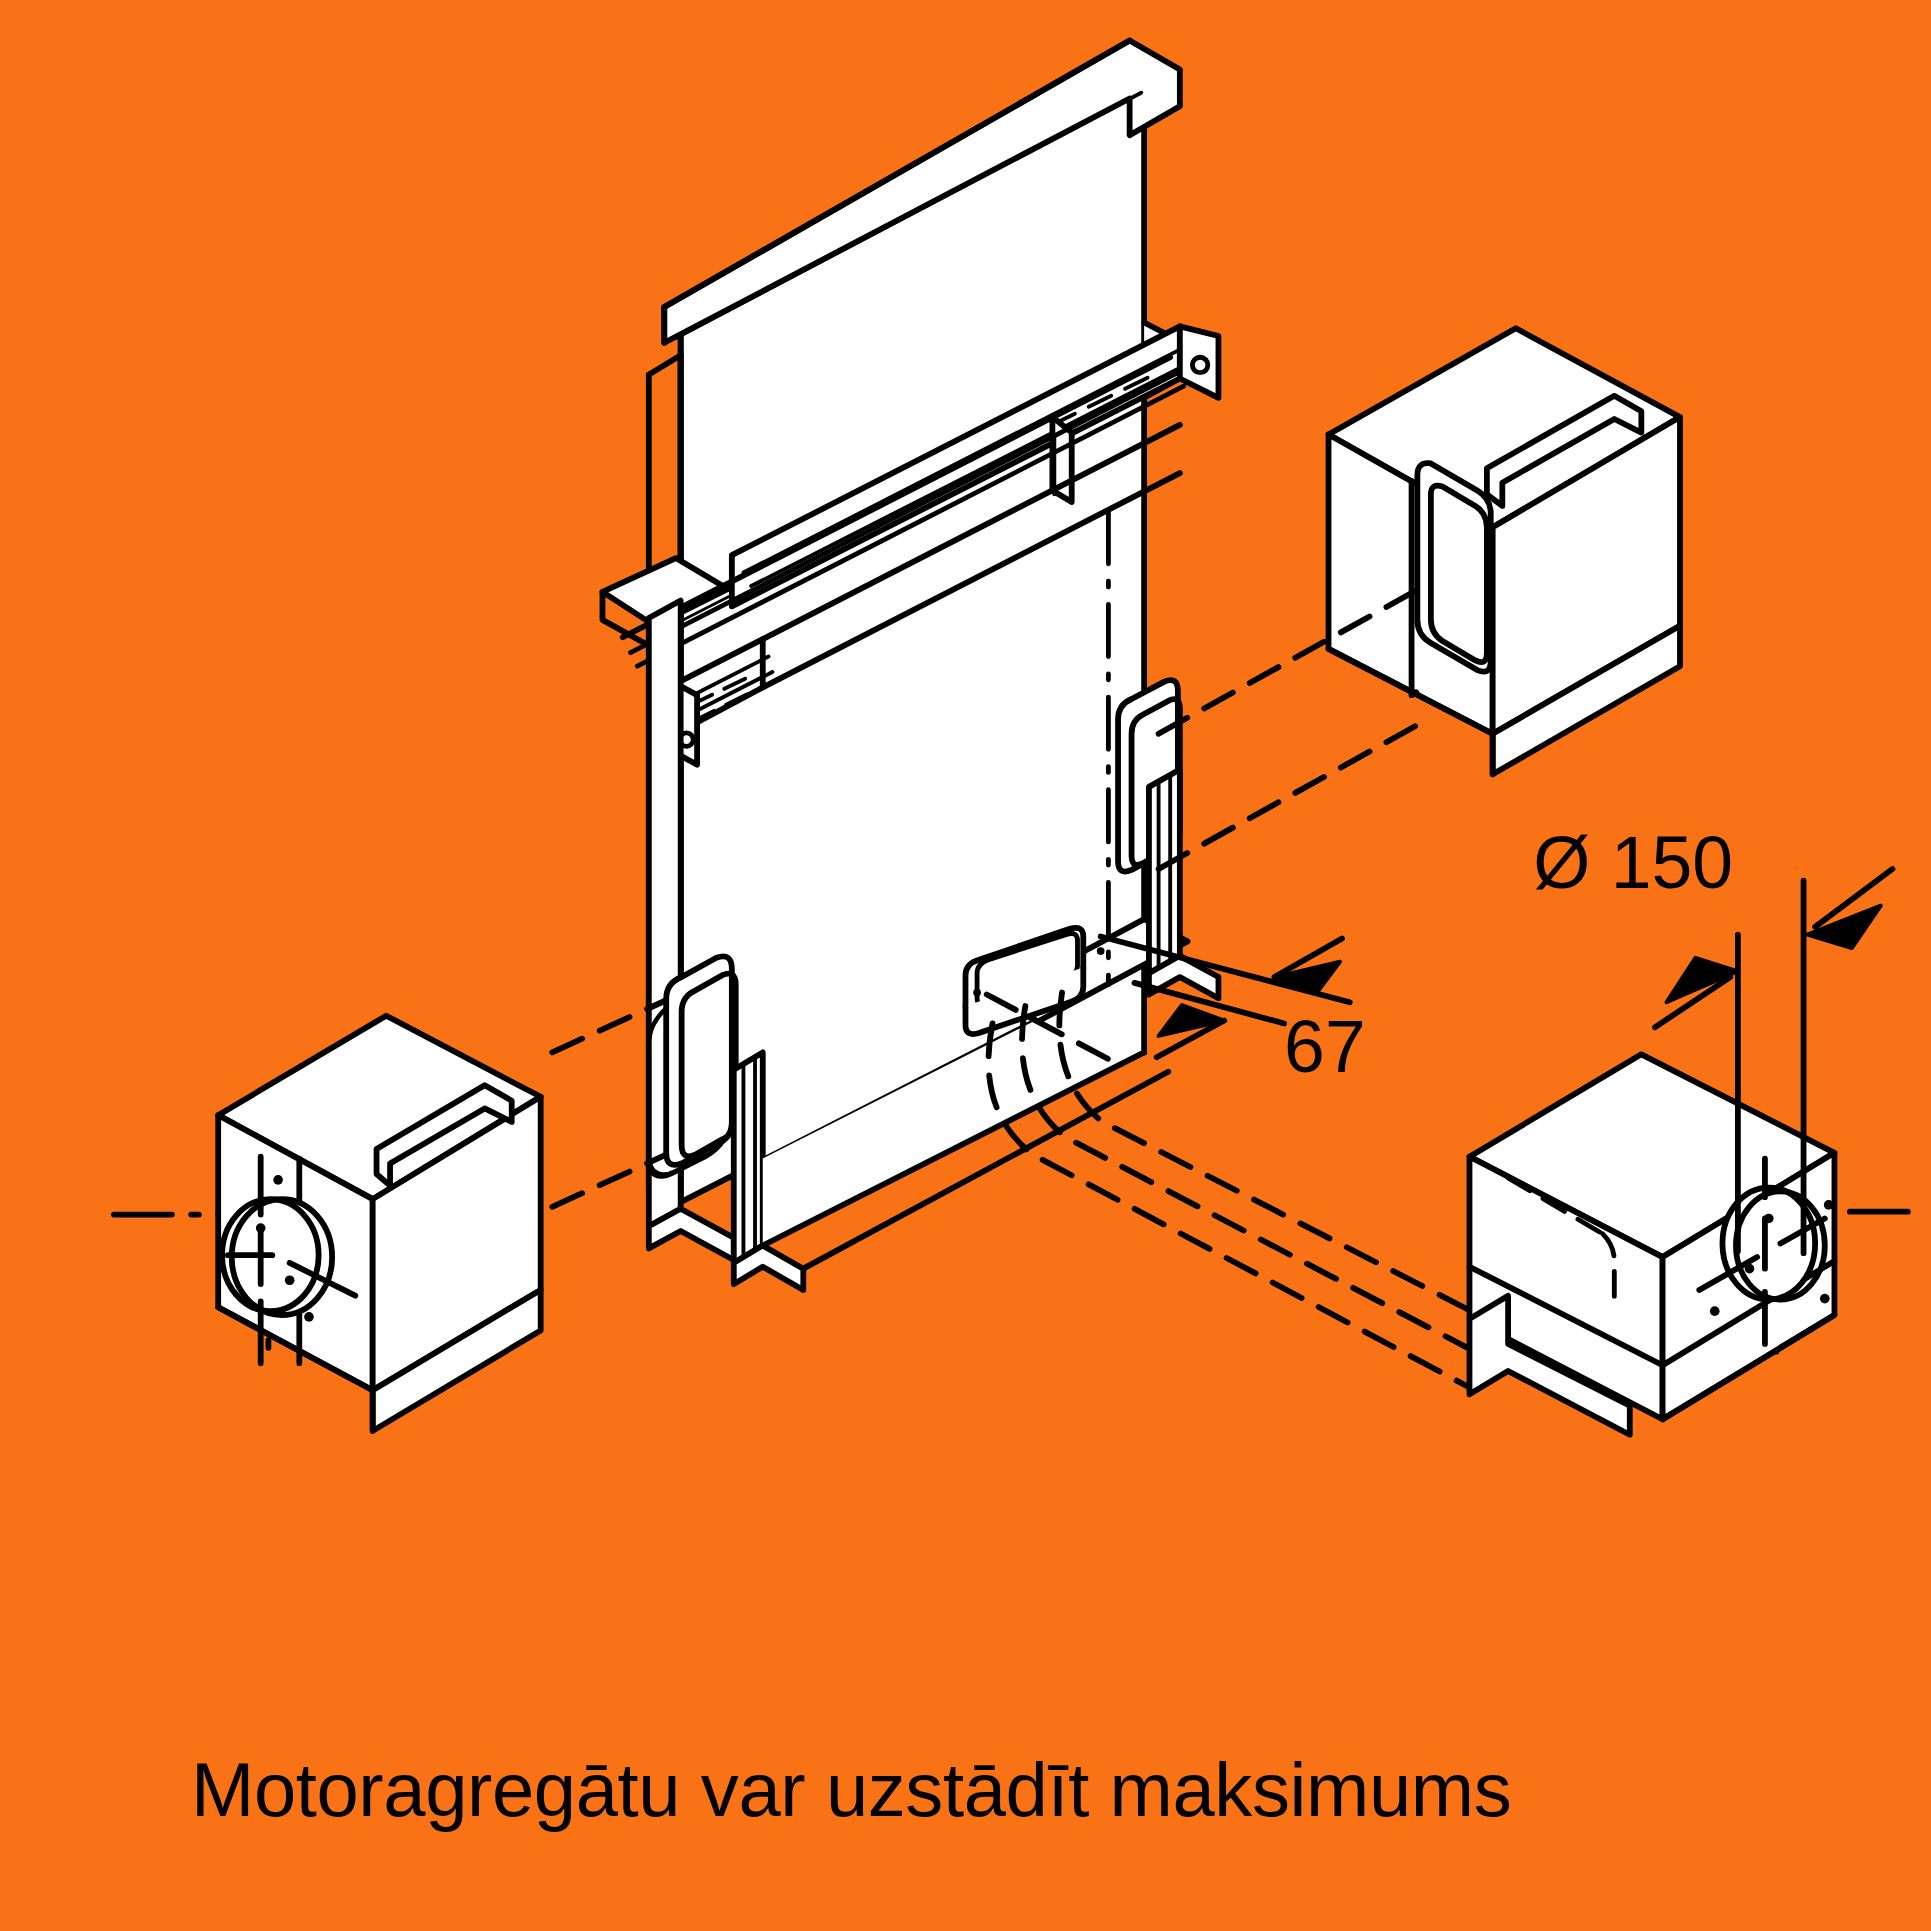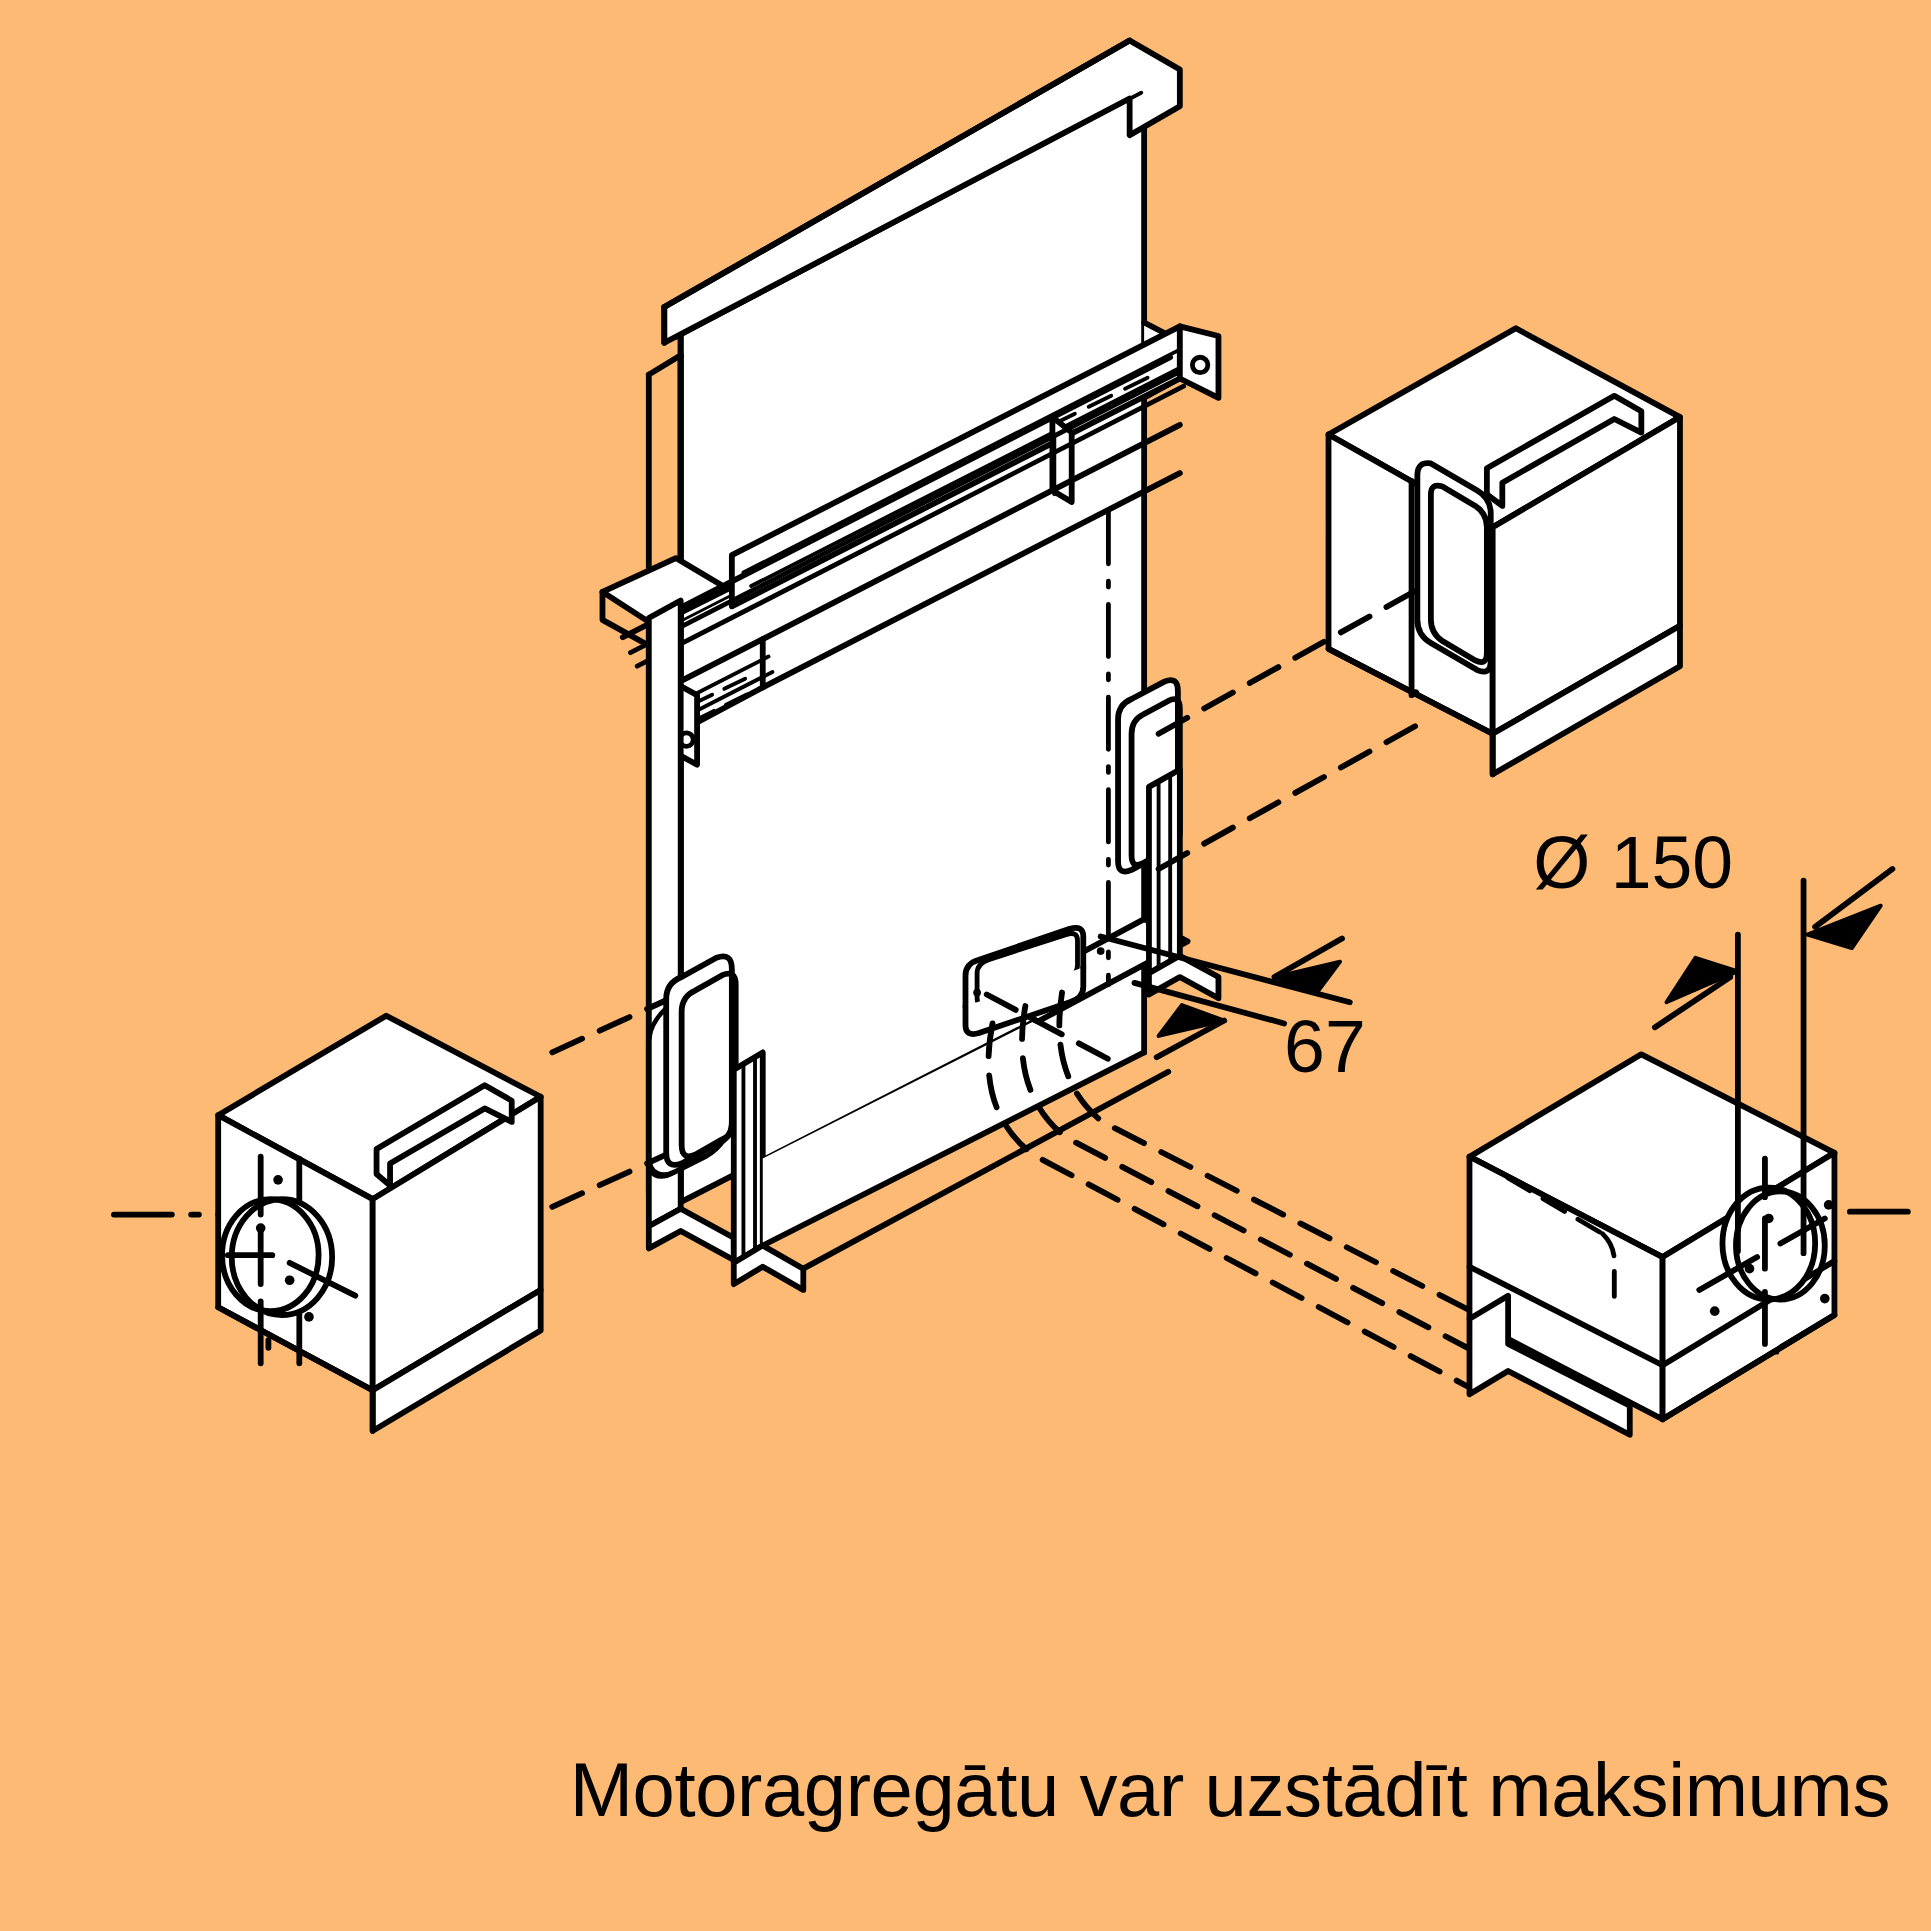--- a/index.html
+++ b/index.html
@@ -4,21 +4,21 @@
 <style>
   html, body {
     margin: 0;
     padding: 0;
     background: #ffffff;
   }
   #page {
     position: relative;
     width: 1931px;
     height: 1931px;
-    background: #fdba74;
+    background: #f97316;
     overflow: hidden;
     font-family: "Liberation Sans", sans-serif;
   }
   #diagram-svg {
     position: absolute;
     left: 0;
     top: 0;
     width: 1931px;
     height: 1931px;
     display: block;
@@ -33,21 +33,21 @@
     left: 191px;
     top: 1543px;
     width: 1699px;
     color: #000000;
     font-family: "Liberation Sans", sans-serif;
     font-size: 76px;
     line-height: 1.30;
     letter-spacing: -0.4px;
     white-space: pre;
   }
-  #caption-block div { white-space: pre; text-align: right; }
+  #caption-block div { white-space: pre; }
 </style>
 </head>
 <body>
 
 <div id="page">
 
   <svg id="diagram-svg" viewBox="0 0 2000 2000">
 
     <g fill="none" stroke="#000000" stroke-width="6" stroke-linecap="round" stroke-linejoin="round">
 

